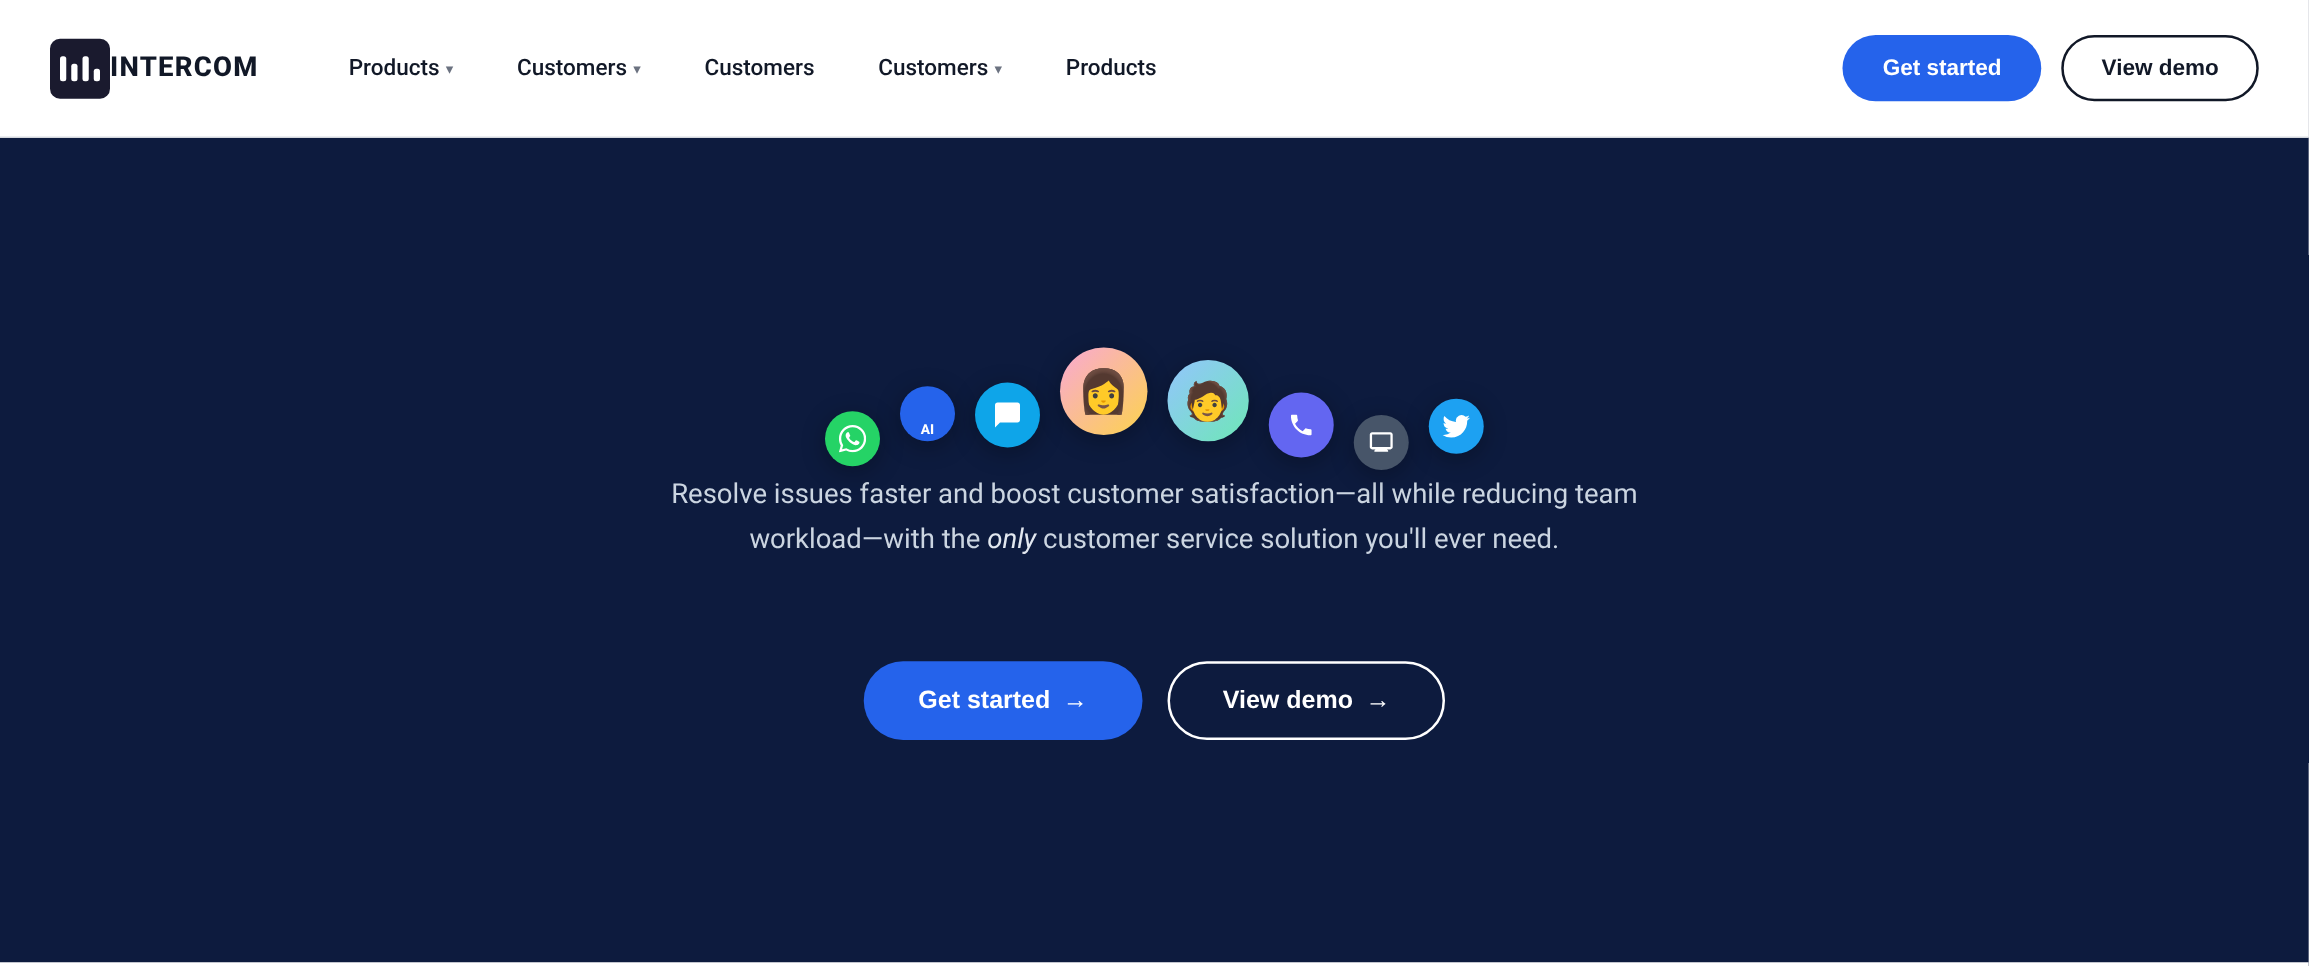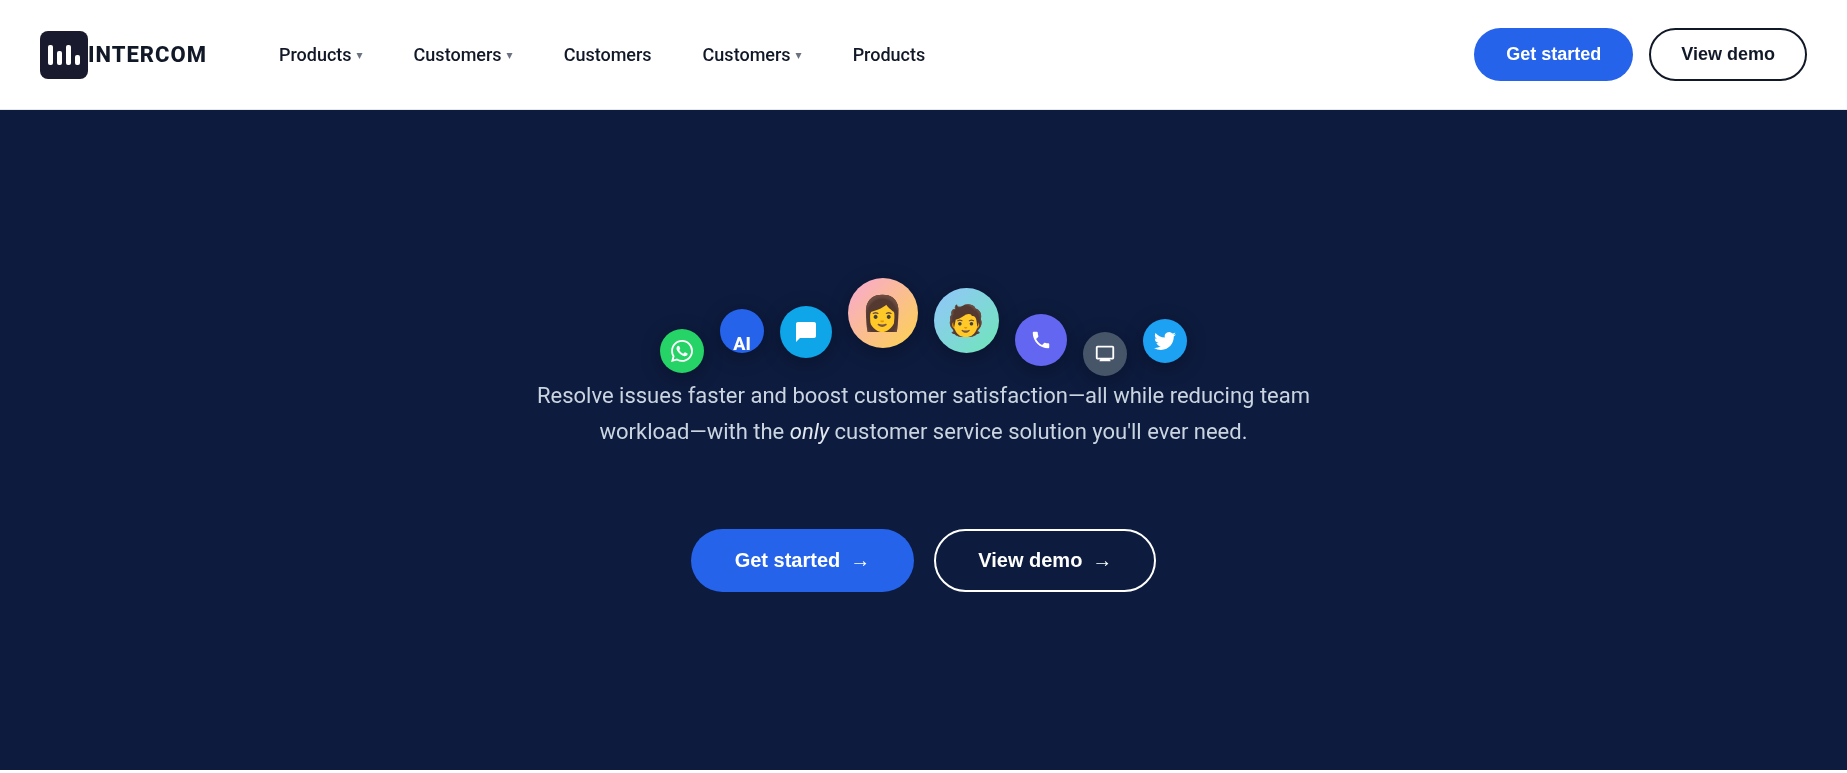--- a/index.html
+++ b/index.html
@@ -301,21 +301,21 @@
 
 <section class="hero">
 
   <div class="floating-icons">
     <div class="float-icon whatsapp small" style="position:relative;bottom:-15px;">
       <svg width="22" height="22" viewBox="0 0 24 24" fill="white">
           <path d="M17.472 14.382c-.297-.149-1.758-.867-2.03-.967-.273-.099-.471-.148-.67.15-.197.297-.767.966-.94 1.164-.173.199-.347.223-.644.075-.297-.15-1.255-.463-2.39-1.475-.883-.788-1.48-1.761-1.653-2.059-.173-.297-.018-.458.13-.606.134-.133.298-.347.446-.52.149-.174.198-.298.298-.497.099-.198.05-.371-.025-.52-.075-.149-.669-1.612-.916-2.207-.242-.579-.487-.5-.669-.51-.173-.008-.371-.01-.57-.01-.198 0-.52.074-.792.372-.272.297-1.04 1.016-1.04 2.479 0 1.462 1.065 2.875 1.213 3.074.149.198 2.096 3.2 5.077 4.487.709.306 1.262.489 1.694.625.712.227 1.36.195 1.871.118.571-.085 1.758-.719 2.006-1.413.248-.694.248-1.289.173-1.413-.074-.124-.272-.198-.57-.347m-5.421 7.403h-.004a9.87 9.87 0 01-5.031-1.378l-.361-.214-3.741.982.998-3.648-.235-.374a9.86 9.86 0 01-1.51-5.26c.001-5.45 4.436-9.884 9.888-9.884 2.64 0 5.122 1.03 6.988 2.898a9.825 9.825 0 012.893 6.994c-.003 5.45-4.437 9.884-9.885 9.884m8.413-18.297A11.815 11.815 0 0012.05 0C5.495 0 .16 5.335.157 11.892c0 2.096.547 4.142 1.588 5.945L.057 24l6.305-1.654a11.882 11.882 0 005.683 1.448h.005c6.554 0 11.89-5.335 11.893-11.893a11.821 11.821 0 00-3.48-8.413z"></path>
         </svg>
     </div>
     <div class="float-icon ai small" style="background:#2563eb;position:relative;bottom:5px;">
-      <span style="font-size:18px;font-weight:800;color:white;margin-top:25px;">AI</span>
+      <span style="font-size:11px;font-weight:800;color:white;margin-top:25px;">AI</span>
     </div>
     <div class="float-icon chat" style="background:#0ea5e9;">
       <svg width="24" height="24" viewBox="0 0 24 24" fill="white">
           <path d="M20 2H4c-1.1 0-2 .9-2 2v18l4-4h14c1.1 0 2-.9 2-2V4c0-1.1-.9-2-2-2z"></path>
         </svg>
     </div>
 
     <div class="float-icon avatar large" style="width:70px;height:70px;border-radius:50%;background:linear-gradient(135deg,#f9a8d4,#fcd34d);display:flex;align-items:center;justify-content:center;font-size:34px;">
       👩
     </div>

